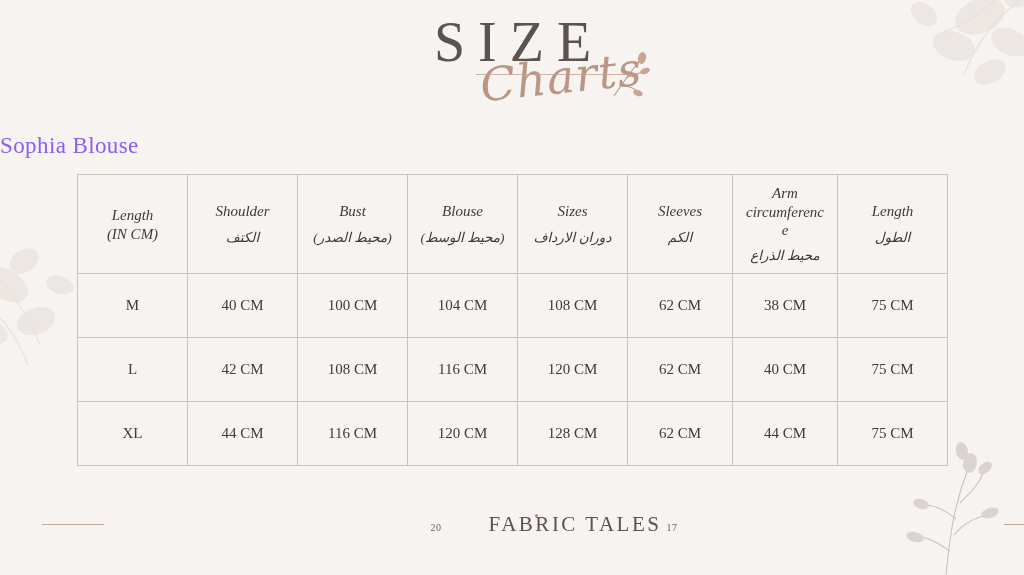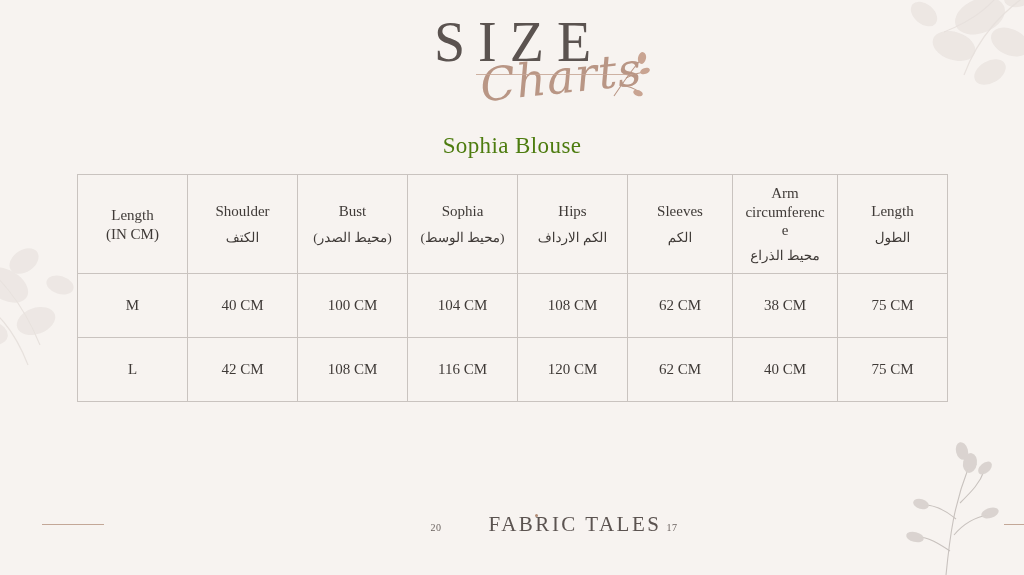--- a/index.html
+++ b/index.html
@@ -71,23 +71,22 @@
     left: 50%;
     transform: translateX(98px);
   }
 
   
   .subtitle {
     position: absolute;
     top: 133px;
     left: 0;
     width: 100%;
-    text-align: center;
     font-size: 23px;
-    color: #4d7c0f;
+    color: #8b5cf6;
     letter-spacing: 0.4px;
   }
 
   
   .table-wrap {
     position: absolute;
     left: 77px;
     top: 174px;
     width: 870px;
   }
@@ -103,20 +102,21 @@
     text-align: center;
     vertical-align: middle;
     color: #3f3a37;
     font-weight: 400;
     padding: 4px 2px;
   }
   table.size-table thead th {
     height: 90px;
     font-size: 15px;
     line-height: 1.35;
+    font-style: italic;
   }
   table.size-table tbody td {
     height: 55px;
     font-size: 15px;
   }
   .ar {
     display: block;
     font-size: 13.5px;
     direction: rtl;
     unicode-bidi: bidi-override;
@@ -267,26 +267,26 @@
         </th>
         <th>
           <span class="en">Shoulder</span>
           <span class="ar">الكتف</span>
         </th>
         <th>
           <span class="en">Bust</span>
           <span class="ar">(محيط الصدر)</span>
         </th>
         <th>
-          <span class="en">Sophia</span>
+          <span class="en">Blouse</span>
           <span class="ar">(محيط الوسط)</span>
         </th>
         <th>
-          <span class="en">Hips</span>
-          <span class="ar">الكم الارداف</span>
+          <span class="en">Sizes</span>
+          <span class="ar">دوران الارداف</span>
         </th>
         <th>
           <span class="en">Sleeves</span>
           <span class="ar">الكم</span>
         </th>
         <th>
           <span class="en">Arm</span>
           <span class="en-2">circumferenc</span>
           <span class="en-2">e</span>
           <span class="ar">محيط الذراع</span>
@@ -311,20 +311,30 @@
       <tr>
         <td>L</td>
         <td>42 CM</td>
         <td>108 CM</td>
         <td>116 CM</td>
         <td>120 CM</td>
         <td>62 CM</td>
         <td>40 CM</td>
         <td>75 CM</td>
       </tr>
+      <tr>
+        <td>XL</td>
+        <td>44 CM</td>
+        <td>116 CM</td>
+        <td>120 CM</td>
+        <td>128 CM</td>
+        <td>62 CM</td>
+        <td>44 CM</td>
+        <td>75 CM</td>
+      </tr>
     </tbody>
   </table>
 </div>
 
 <div class="footer">
   <span class="footer-line"></span>
   <span class="footer-brand">
     <span class="yr">20</span>
     <span class="brand-name">
       <span>FABRIC TALES</span>

